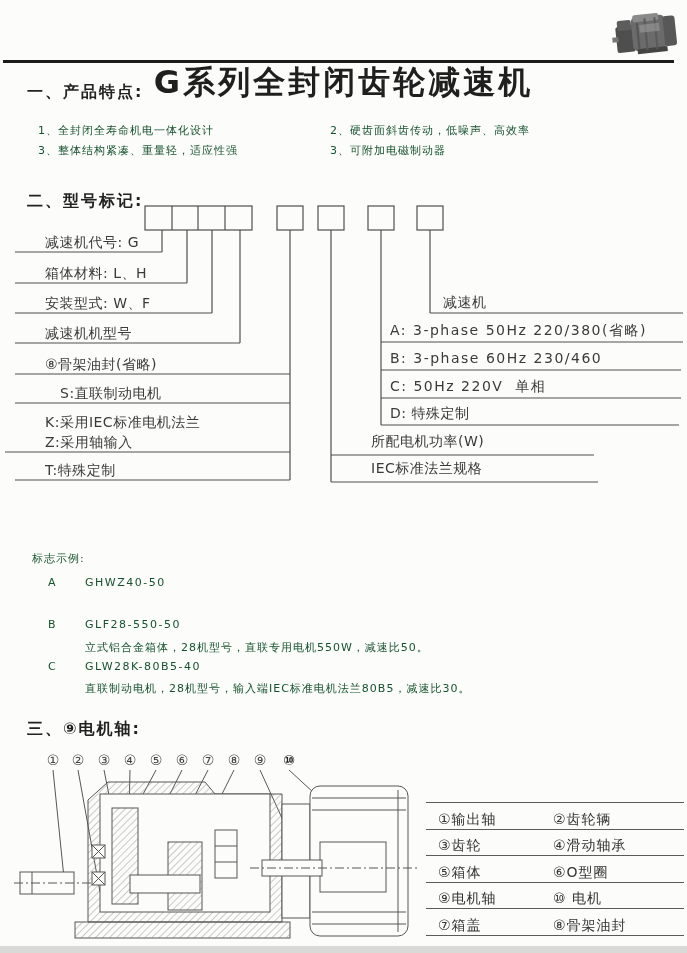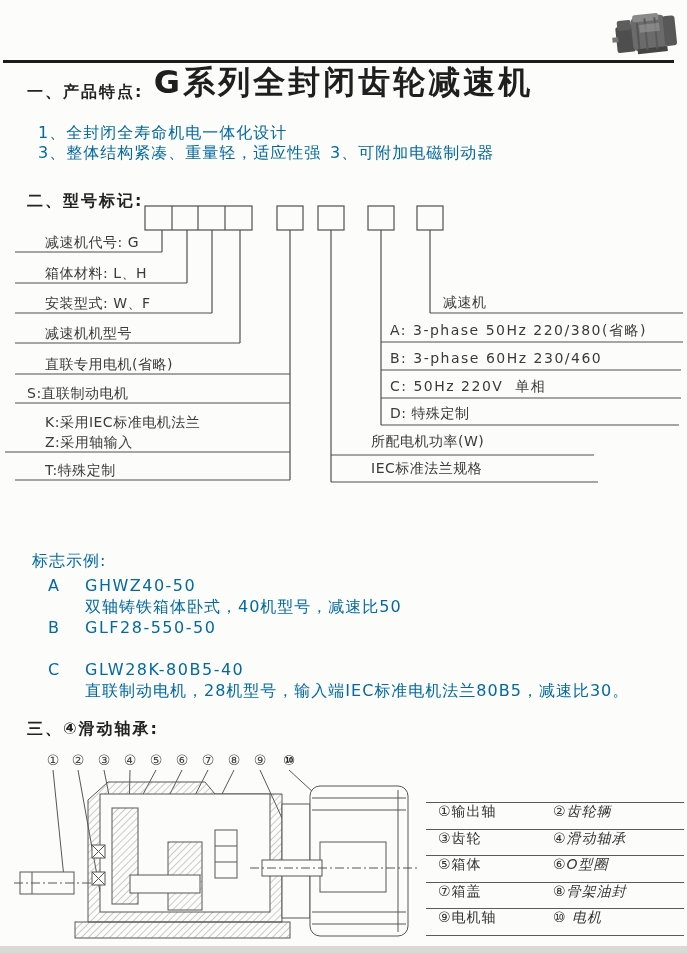--- a/index.html
+++ b/index.html
@@ -18,21 +18,21 @@
   #title{
     left:0;top:61px;width:687px;
     text-align:center;
     font-size:32px;font-weight:700;letter-spacing:3px;
     color:#1f1f1f;
   }
   .sec-heading{
     font-size:16px;font-weight:700;letter-spacing:2px;color:#222;
   }
   .body-text{
-    font-size:16px;letter-spacing:1px;color:#0369a1;white-space:pre;
+    font-size:11px;letter-spacing:1px;color:#14532d;white-space:pre;
   }
   .dlabel{
     font-size:14px;letter-spacing:0.5px;color:#3a3a3a;white-space:pre;
   }
   .mono-ish{letter-spacing:1.5px;}
   #top-rule{
     left:3px;top:60px;width:671px;height:3px;background:#1c1c1c;
   }
   #bottom-strip{
     left:0;top:946px;width:687px;height:7px;background:#d9d9d5;
@@ -44,28 +44,28 @@
     font-size:14px;color:#444;
     transform:translateX(-50%);
   }
   .callout.last{font-weight:700;color:#222;}
   
   #parts-table{
     left:426px;top:802px;width:258px;
     border-bottom:1px solid #5a5a5a;
   }
   .parts-row{
-    display:flex;height:25.6px;align-items:flex-start;
+    display:flex;height:25.6px;align-items:flex-end;
     border-top:1px solid #5a5a5a;
   }
   .parts-cell{
     font-size:14px;letter-spacing:1px;color:#333;white-space:pre;
   }
   .parts-cell.c1{width:127px;padding-left:12px;box-sizing:border-box;}
-  .parts-cell.c2{flex:1;font-style:italic;}
+  .parts-cell.c2{flex:1;}
 </style>
 </head>
 <body>
 
 <div id="page">
 
   <svg class="abs" style="left:612px;top:4px" width="72" height="54" viewBox="0 0 72 54">
     <g transform="rotate(-6 36 30)">
       <rect x="4" y="20" width="18" height="26" rx="2" fill="#4e4e4e"></rect>
       <rect x="6" y="14" width="14" height="10" rx="2" fill="#5d5d5d"></rect>
@@ -80,20 +80,21 @@
       <rect x="28" y="20" width="20" height="8" fill="#9a9a9a" opacity="0.6"></rect>
     </g>
   </svg>
 
   <div class="abs" id="top-rule"></div>
 
   <div class="abs" id="title">G系列全封闭齿轮减速机</div>
 
   <div class="abs sec-heading" style="left:27px;top:82px">一、产品特点:</div>
   <div class="abs body-text" style="left:38px;top:123px">1、全封闭全寿命机电一体化设计</div>
+  <div class="abs body-text" style="left:330px;top:123px">2、硬齿面斜齿传动，低噪声、高效率</div>
   <div class="abs body-text" style="left:38px;top:143px">3、整体结构紧凑、重量轻，适应性强</div>
   <div class="abs body-text" style="left:330px;top:143px">3、可附加电磁制动器</div>
 
   <div class="abs sec-heading" style="left:27px;top:191px">二、型号标记:</div>
 
   <svg class="abs" id="diagram-svg" style="left:0;top:0" width="687" height="500" viewBox="0 0 687 500">
     <g stroke="#4f4f4f" stroke-width="1.2" fill="none">
 
       <rect x="145" y="206" width="107" height="24"></rect>
       <line x1="172" y1="206" x2="172" y2="230"></line>
@@ -130,49 +131,49 @@
       <line x1="381" y1="425" x2="679" y2="425"></line>
       <line x1="331" y1="455" x2="594" y2="455"></line>
       <line x1="331" y1="482" x2="598" y2="482"></line>
     </g>
   </svg>
 
   <div class="abs dlabel" style="left:45px;top:234px">减速机代号: G</div>
   <div class="abs dlabel" style="left:45px;top:265px">箱体材料: L、H</div>
   <div class="abs dlabel" style="left:45px;top:295px">安装型式: W、F</div>
   <div class="abs dlabel" style="left:45px;top:325px">减速机机型号</div>
-  <div class="abs dlabel" style="left:45px;top:356px">直联专用电机(省略)</div>
-  <div class="abs dlabel" style="left:27px;top:385px">S:直联制动电机</div>
+  <div class="abs dlabel" style="left:45px;top:356px">⑧骨架油封(省略)</div>
+  <div class="abs dlabel" style="left:60px;top:385px">S:直联制动电机</div>
   <div class="abs dlabel" style="left:45px;top:414px">K:采用IEC标准电机法兰</div>
   <div class="abs dlabel" style="left:45px;top:434px">Z:采用轴输入</div>
   <div class="abs dlabel" style="left:45px;top:462px">T:特殊定制</div>
 
   <div class="abs dlabel" style="left:443px;top:294px">减速机</div>
   <div class="abs dlabel mono-ish" style="left:390px;top:322px">A: 3-phase 50Hz 220/380(省略)</div>
   <div class="abs dlabel mono-ish" style="left:390px;top:350px">B: 3-phase 60Hz 230/460</div>
   <div class="abs dlabel mono-ish" style="left:390px;top:378px">C: 50Hz 220V  单相</div>
   <div class="abs dlabel" style="left:390px;top:405px">D: 特殊定制</div>
   <div class="abs dlabel" style="left:371px;top:433px">所配电机功率(W)</div>
   <div class="abs dlabel" style="left:371px;top:460px">IEC标准法兰规格</div>
 
 
   <div class="abs body-text" style="left:32px;top:551px">标志示例:</div>
 
   <div class="abs body-text" style="left:48px;top:576px">A</div>
   <div class="abs body-text mono-ish" style="left:85px;top:576px">GHWZ40-50</div>
-  <div class="abs body-text" style="left:85px;top:597px">双轴铸铁箱体卧式，40机型号，减速比50</div>
 
   <div class="abs body-text" style="left:48px;top:618px">B</div>
   <div class="abs body-text mono-ish" style="left:85px;top:618px">GLF28-550-50</div>
+  <div class="abs body-text" style="left:85px;top:640px">立式铝合金箱体，28机型号，直联专用电机550W，减速比50。</div>
 
   <div class="abs body-text" style="left:48px;top:660px">C</div>
   <div class="abs body-text mono-ish" style="left:85px;top:660px">GLW28K-80B5-40</div>
   <div class="abs body-text" style="left:85px;top:681px">直联制动电机，28机型号，输入端IEC标准电机法兰80B5，减速比30。</div>
 
-  <div class="abs sec-heading" style="left:27px;top:719px">三、④滑动轴承:</div>
+  <div class="abs sec-heading" style="left:27px;top:719px">三、⑨电机轴:</div>
 
   <span class="callout" style="left:53px">①</span>
   <span class="callout" style="left:78px">②</span>
   <span class="callout" style="left:104px">③</span>
   <span class="callout" style="left:130px">④</span>
   <span class="callout" style="left:156px">⑤</span>
   <span class="callout" style="left:182px">⑥</span>
   <span class="callout" style="left:208px">⑦</span>
   <span class="callout" style="left:234px">⑧</span>
   <span class="callout" style="left:260px">⑨</span>
@@ -242,24 +243,24 @@
     </div>
     <div class="parts-row">
       <div class="parts-cell c1">③齿轮</div>
       <div class="parts-cell c2">④滑动轴承</div>
     </div>
     <div class="parts-row">
       <div class="parts-cell c1">⑤箱体</div>
       <div class="parts-cell c2">⑥O型圈</div>
     </div>
     <div class="parts-row">
+      <div class="parts-cell c1">⑨电机轴</div>
+      <div class="parts-cell c2">⑩ 电机</div>
+    </div>
+    <div class="parts-row">
       <div class="parts-cell c1">⑦箱盖</div>
       <div class="parts-cell c2">⑧骨架油封</div>
     </div>
-    <div class="parts-row">
-      <div class="parts-cell c1">⑨电机轴</div>
-      <div class="parts-cell c2">⑩ 电机</div>
-    </div>
   </div>
 
   <div class="abs" id="bottom-strip"></div>
 
 </div>
 
 </body></html>

